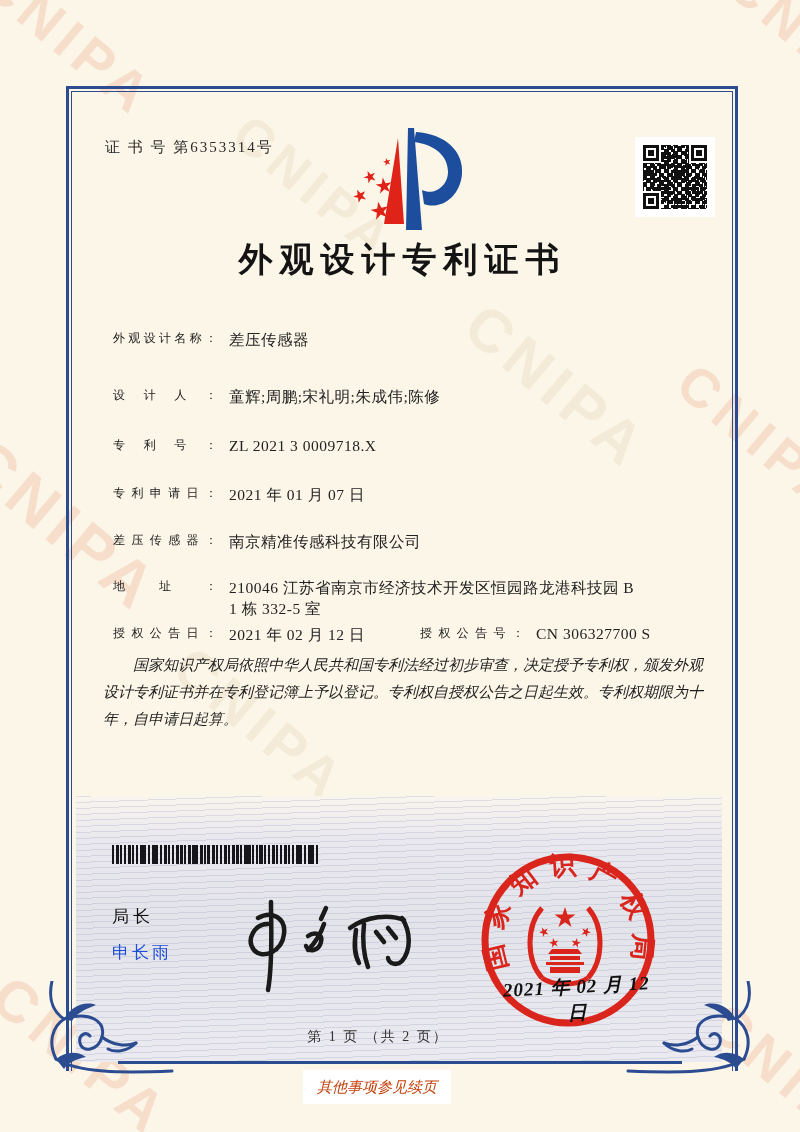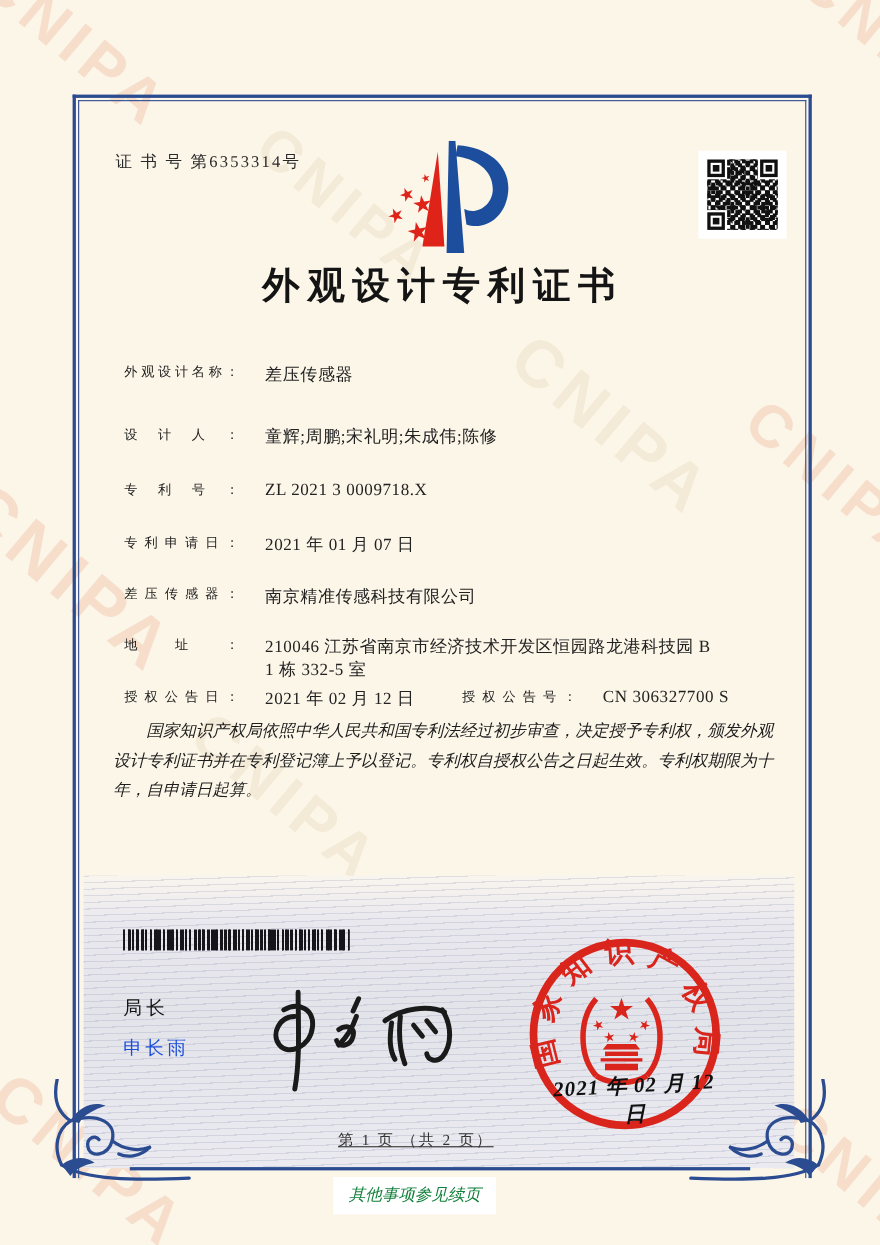--- a/index.html
+++ b/index.html
@@ -40,21 +40,21 @@
   .qf{position:absolute;width:16px;height:16px;border:3px solid #101010;background:#fff;box-sizing:border-box;box-shadow:0 0 0 2px #fff;}
   .qf i{position:absolute;left:2px;top:2px;width:6px;height:6px;background:#101010;}
   .qf.tl{left:8px;top:8px;} .qf.tr{right:8px;top:8px;} .qf.bl{left:8px;bottom:8px;}
 
   .title{position:absolute;left:66px;top:237px;width:666px;text-align:center;font-size:34px;font-weight:bold;
          letter-spacing:7px;text-indent:7px;color:#141414;z-index:4;}
 
   
   .row{position:absolute;left:113px;width:600px;font-size:15.5px;color:#222;z-index:4;white-space:nowrap;}
   .flabel{display:inline-block;width:104px;font-size:12px;text-align:justify;text-align-last:justify;vertical-align:top;}
-  .fvalue{display:inline-block;margin-left:24px;letter-spacing:0.5px;vertical-align:top;}
+  .fvalue{display:inline-block;margin-left:12px;letter-spacing:0.5px;vertical-align:top;}
   .fvalue .l2{display:block;}
   .grant2{position:absolute;left:307px;top:0;}
 
   
   .body-text{position:absolute;left:103px;top:652px;width:601px;z-index:4;color:#1d1d1d;
              font-size:15px;line-height:27px;font-style:italic;}
   .body-text p{margin:0;text-indent:2em;}
 
   
   .barcode{position:absolute;left:112px;top:845px;width:206px;height:19px;z-index:4;
@@ -68,29 +68,29 @@
   .director-name{position:absolute;left:112px;top:941px;font-size:17px;letter-spacing:3px;color:#1d4ed8;z-index:4;
                   font-family:Liberation Sans, sans-serif;}
   .signature{position:absolute;left:238px;top:888px;z-index:4;}
 
   
   .seal{position:absolute;left:478px;top:850px;z-index:4;}
   .seal-date{position:absolute;left:492px;top:974px;width:170px;text-align:center;font-size:19px;font-weight:600;
              font-style:italic;color:#101010;transform:rotate(-3deg);z-index:5;letter-spacing:1px;}
 
   .page-info{position:absolute;left:66px;top:1028px;width:666px;text-align:center;padding-right:42px;box-sizing:border-box;
-             font-size:14px;letter-spacing:2px;color:#333;z-index:4;text-decoration:underline;}
+             font-size:14px;letter-spacing:2px;color:#333;z-index:4;}
 
   .flourish{position:absolute;top:981px;z-index:3;}
   .flourish.left{left:42px;}
   .flourish.right{left:626px;transform:scaleX(-1);}
   .bottom-line{position:absolute;left:118px;top:1061px;width:564px;height:3px;background:#2b4c91;z-index:3;}
 
   .note-box{position:absolute;left:303px;top:1070px;width:148px;height:34px;background:#ffffff;z-index:4;
-            text-align:center;line-height:34px;font-size:15px;font-style:italic;color:#15803d;}
+            text-align:center;line-height:34px;font-size:15px;font-style:italic;color:#c2410c;}
 </style>
 </head>
 <body>
 
 <div class="page">
 
   <span class="wm wm-pink" style="left:-34px;top:6px;font-size:56px;">CNIPA</span>
   <span class="wm wm-pink" style="left:712px;top:8px;font-size:54px;">CNIPA</span>
   <span class="wm wm-soft" style="left:218px;top:158px;font-size:52px;">CNIPA</span>
   <span class="wm wm-soft" style="left:448px;top:352px;font-size:60px;">CNIPA</span>

